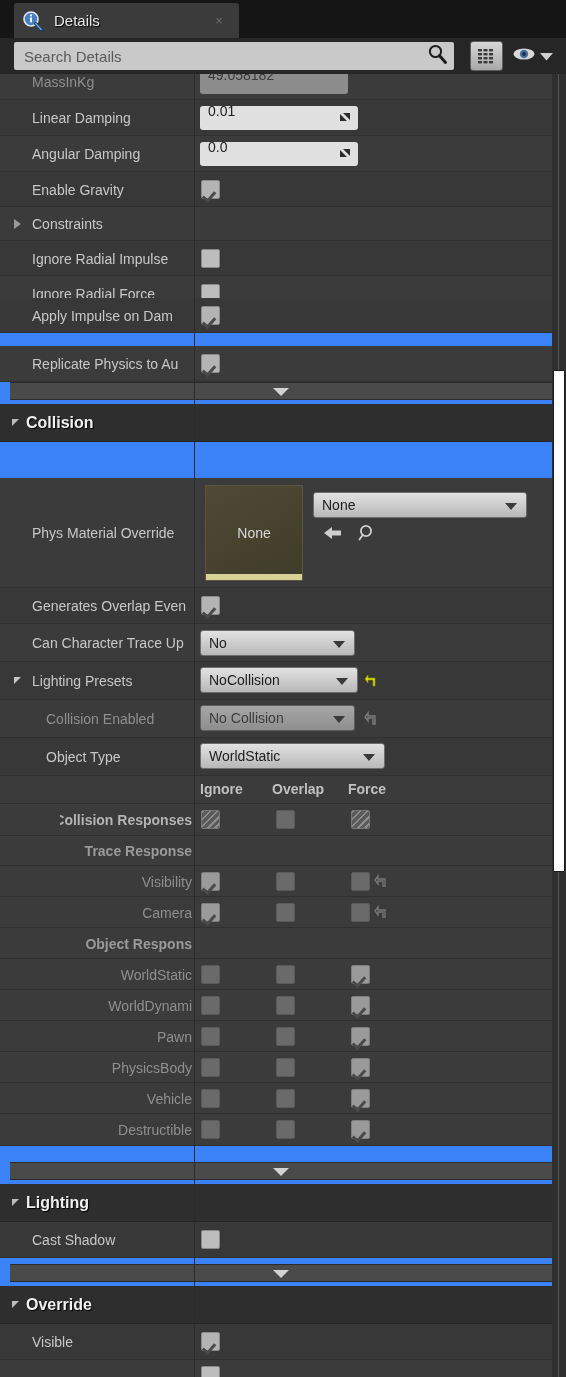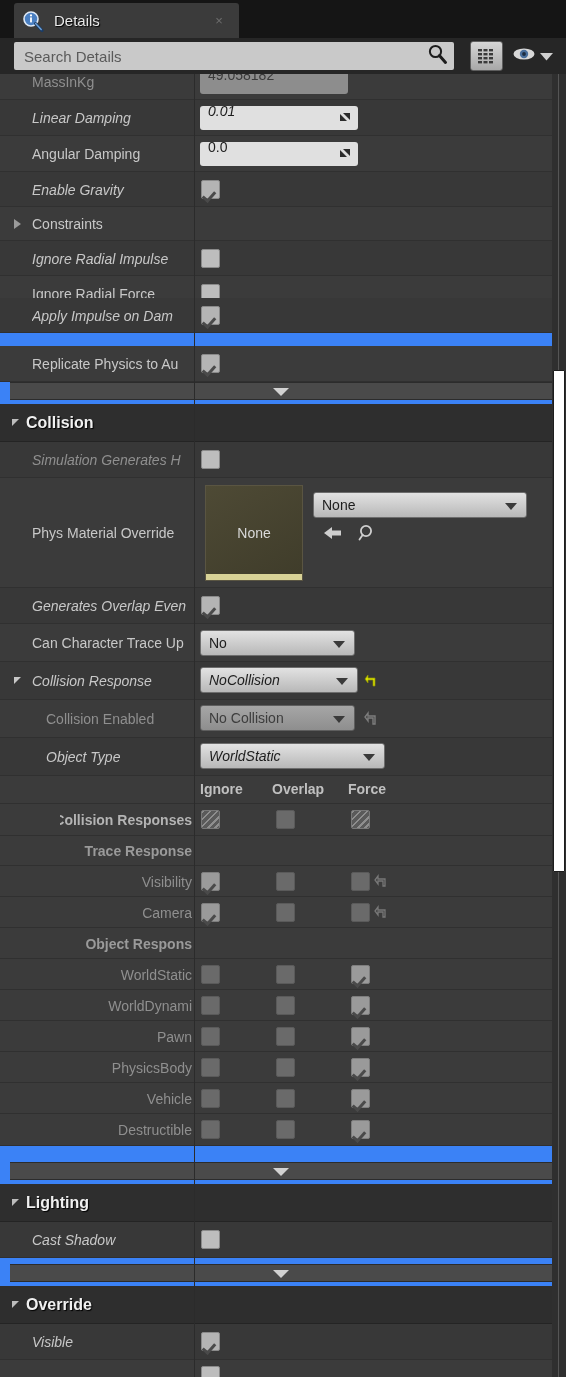--- a/index.html
+++ b/index.html
@@ -67,21 +67,21 @@
     position: absolute; left: 194px; top: 0; width: 1px; height: 100%;
     background: #2b2b2b; z-index: 3;
   }
 
   
   .row {
     position: absolute; left: 0; width: 552px;
     border-bottom: 1px solid #303030;
   }
   .row.alt { background: #3b3b3b; }
-  .row.plain { background: #383838; font-style: italic; }
+  .row.plain { background: #383838; }
 
   .rlabel {
     position: absolute; top: 0; height: 100%;
     display: flex; align-items: center;
     color: #c8c8c8; font-size: 14px; white-space: nowrap;
     overflow: hidden;
   }
   .rlabel.dim { color: #8f8f8f; }
   .rlabel.bold { font-weight: bold; color: #b4b4b4; }
   .rlabel.hdr { font-weight: bold; color: #9a9a9a; }
@@ -358,24 +358,20 @@
   <div class="splitbar" style="top:308px;">
     <span class="chev"></span>
   </div>
 
   <div class="section" style="top:330px;">
     <span class="sarrow"></span>
     <span class="stitle">Collision</span>
     <span class="sdiv"></span>
   </div>
 
-  <div class="row plain" style="top:368px;height:36px;">
-    <div class="rlabel dim" style="left:32px;width:160px;height:36px;">Simulation Generates H</div>
-    <div class="cb off" style="left:201px;top:8px;"></div>
-  </div>
 
   <div class="row alt" style="top:404px;height:110px;">
     <div class="rlabel" style="left:32px;width:160px;height:110px;">Phys Material Override</div>
 
     <div class="thumb" style="left:205px;top:7px;">
       <span>None</span>
       <span class="stripe"></span>
     </div>
 
     <div class="combo" style="left:313px;top:14px;width:214px;">
@@ -404,21 +400,21 @@
   <div class="row alt" style="top:550px;height:38px;">
     <div class="rlabel" style="left:32px;width:160px;height:38px;">Can Character Trace Up</div>
     <div class="combo" style="left:200px;top:6px;width:155px;">
       <span>No</span>
       <span class="carat"></span>
     </div>
   </div>
 
   <div class="row plain" style="top:588px;height:38px;">
     <span class="exp-d" style="left:14px;top:15px;"></span>
-    <div class="rlabel" style="left:32px;width:160px;height:38px;">Collision Response</div>
+    <div class="rlabel" style="left:32px;width:160px;height:38px;">Lighting Presets</div>
     <div class="combo" style="left:200px;top:5px;width:158px;">
       <span>NoCollision</span>
       <span class="carat"></span>
     </div>
     <span class="revert" style="left:364px;top:10px;">
       <svg width="14" height="16" viewBox="0 0 14 16">
         <path d="M11 14 L11 6 L4 6 L4 3 L1 7 L4 11 L4 8 L9 8 L9 14 Z" fill="#d8e000" stroke="#8f9400" stroke-width="0.7"></path>
       </svg>
     </span>
   </div>

